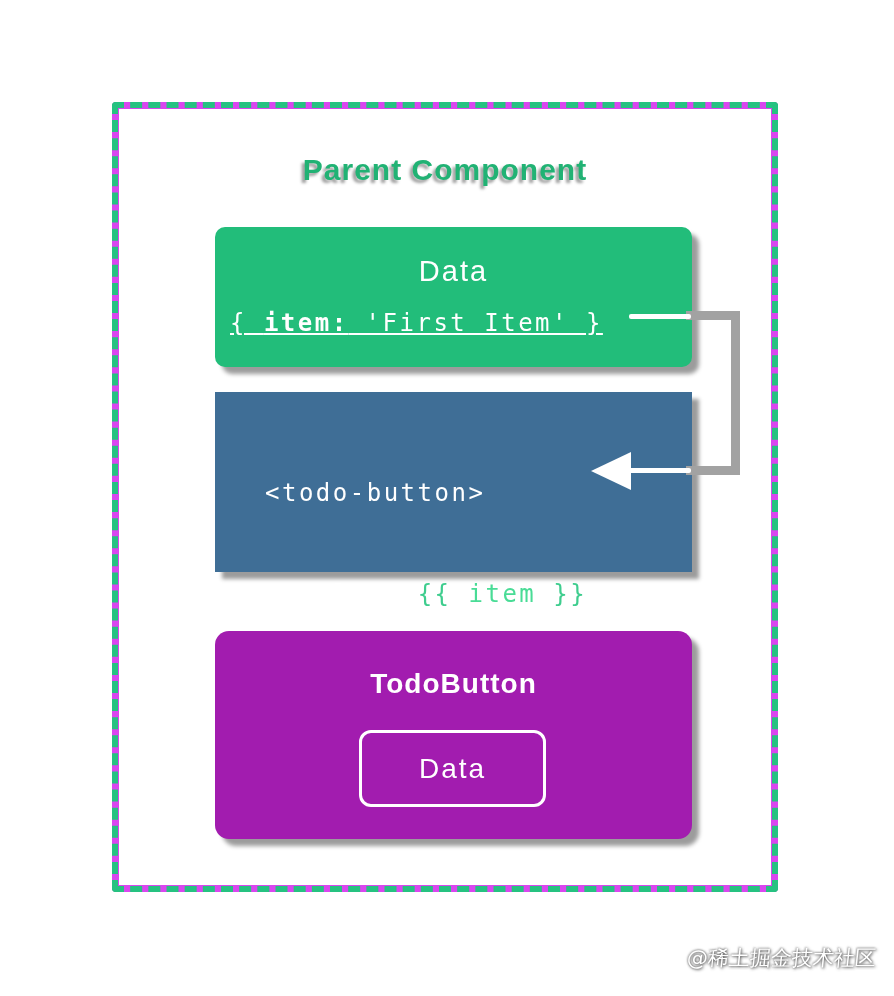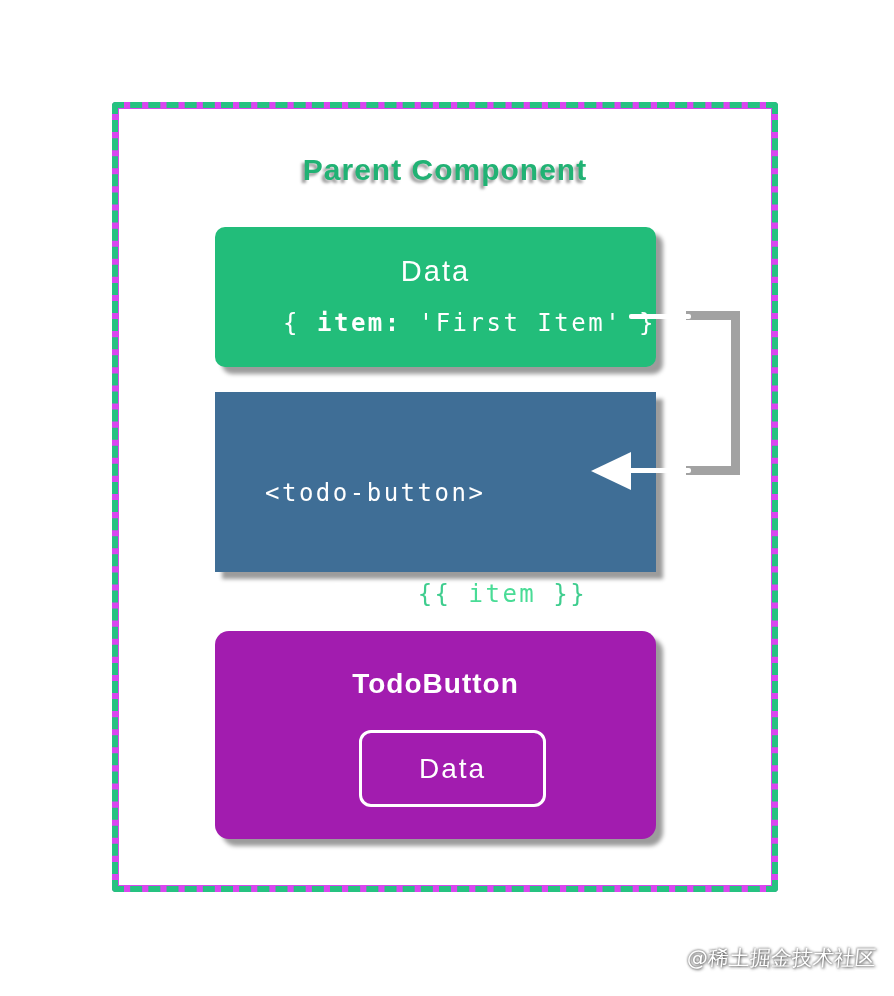--- a/index.html
+++ b/index.html
@@ -36,21 +36,21 @@
     font-weight: bold;
     letter-spacing: 1px;
     color: #21b274;
     text-shadow: -3px 3px 3px #9e9e9e;
   }
 
   
   .box {
     position: absolute;
     left: 96px;
-    width: 441px;
+    width: 477px;
     box-shadow: 7px 7px 4px #9c9c9c;
     color: #ffffff;
   }
   .mono {
     font-family: "DejaVu Sans Mono", monospace;
     letter-spacing: 2.5px;
     white-space: pre;
   }
 
   
@@ -61,23 +61,24 @@
   }
   .data-box-title {
     position: absolute;
     left: 0; right: 0; top: 28px;
     text-align: center;
     font-size: 29px;
     letter-spacing: 2px;
   }
   .data-box-code {
     position: absolute;
-    left: 6px; right: 0; top: 82px;
-    text-align: right;
+    left: 15px; right: 0; top: 82px;
+    text-align: left;
     font-size: 24px;
+    text-decoration: underline;
   }
   .bold { font-weight: bold; }
 
   
   .template-box {
     top: 283px; height: 180px;
     background: #3f6e96;
     padding: 23px 0 0 50px;
     font-size: 24px;
   }

